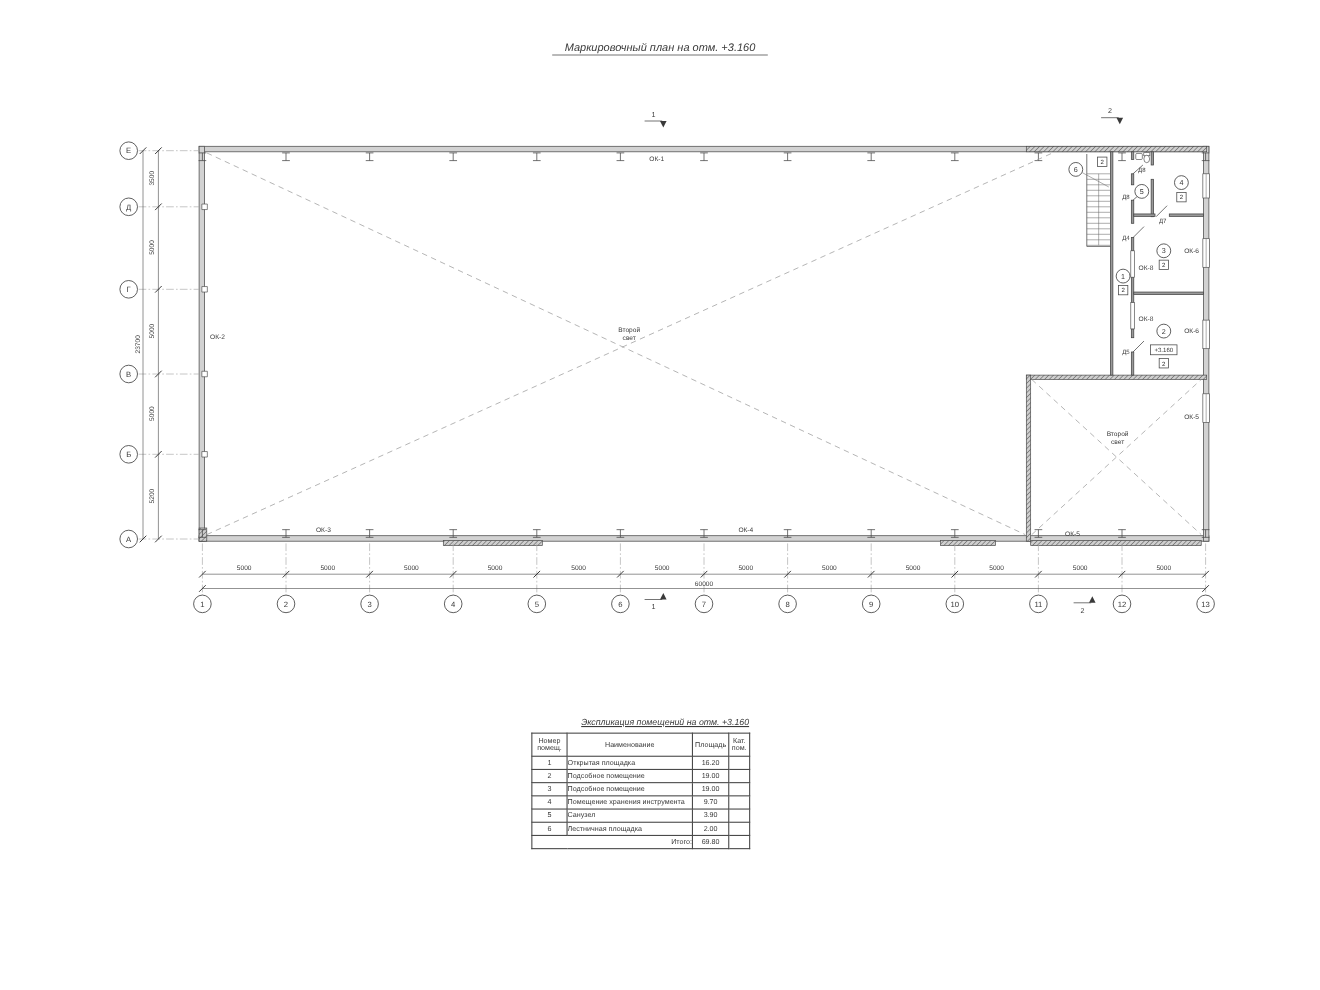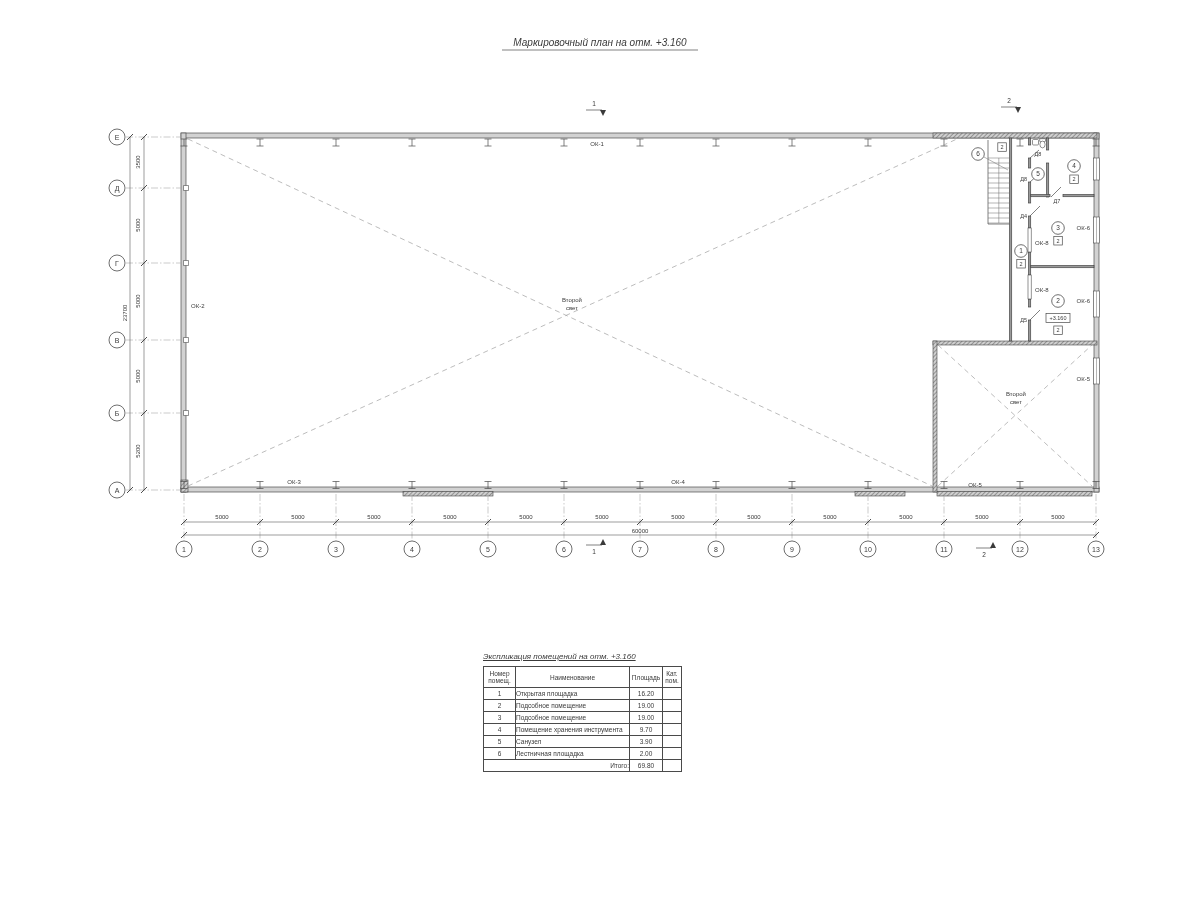--- a/index.html
+++ b/index.html
@@ -17,21 +17,21 @@
   .thin-l{stroke:#6a6a6a;stroke-width:0.5;fill:none;}
   .dash{stroke:#9f9f9f;stroke-width:0.7;fill:none;stroke-dasharray:5 4;}
   .dashdot{stroke:#a8a8a8;stroke-width:0.6;fill:none;stroke-dasharray:7 2 1.5 2;}
   .dimline{stroke:#5a5a5a;stroke-width:0.6;fill:none;}
   .tick{stroke:#3a3a3a;stroke-width:0.9;fill:none;}
   .bubble{fill:#ffffff;stroke:#4a4a4a;stroke-width:0.8;}
   .mbox{fill:#ffffff;stroke:#4a4a4a;stroke-width:0.7;}
   .winbox{fill:#ffffff;stroke:#4a4a4a;stroke-width:0.6;}
   .arrowhead{fill:#3a3a3a;stroke:none;}
   .expl{position:absolute;left:483px;top:652px;width:198px;}
-  .expl-title{text-align:left;font-size:8px;font-style:italic;text-decoration:underline;color:#3a3a3a;margin-bottom:5px;white-space:nowrap;}
+  .expl-title{text-align:right;font-size:8px;font-style:italic;text-decoration:underline;color:#3a3a3a;margin-bottom:5px;white-space:nowrap;}
   table.expl-table{border-collapse:collapse;width:198px;table-layout:fixed;border:1.3px solid #4a4a4a;}
   table.expl-table td,table.expl-table th{border:1px solid #4a4a4a;color:#3a3a3a;font-weight:normal;overflow:hidden;}
   table.expl-table th{font-size:6.5px;text-align:center;height:20px;padding:0 1px;}
   table.expl-table td{font-size:6.5px;height:11px;padding:0;}
   td.c-num,td.c-area{text-align:center;white-space:nowrap;}
   td.c-name{text-align:left;padding-left:4px;white-space:nowrap;}
   td.c-total{text-align:right;padding-right:4px;white-space:nowrap;}
 </style>
 </head>
 <body>

